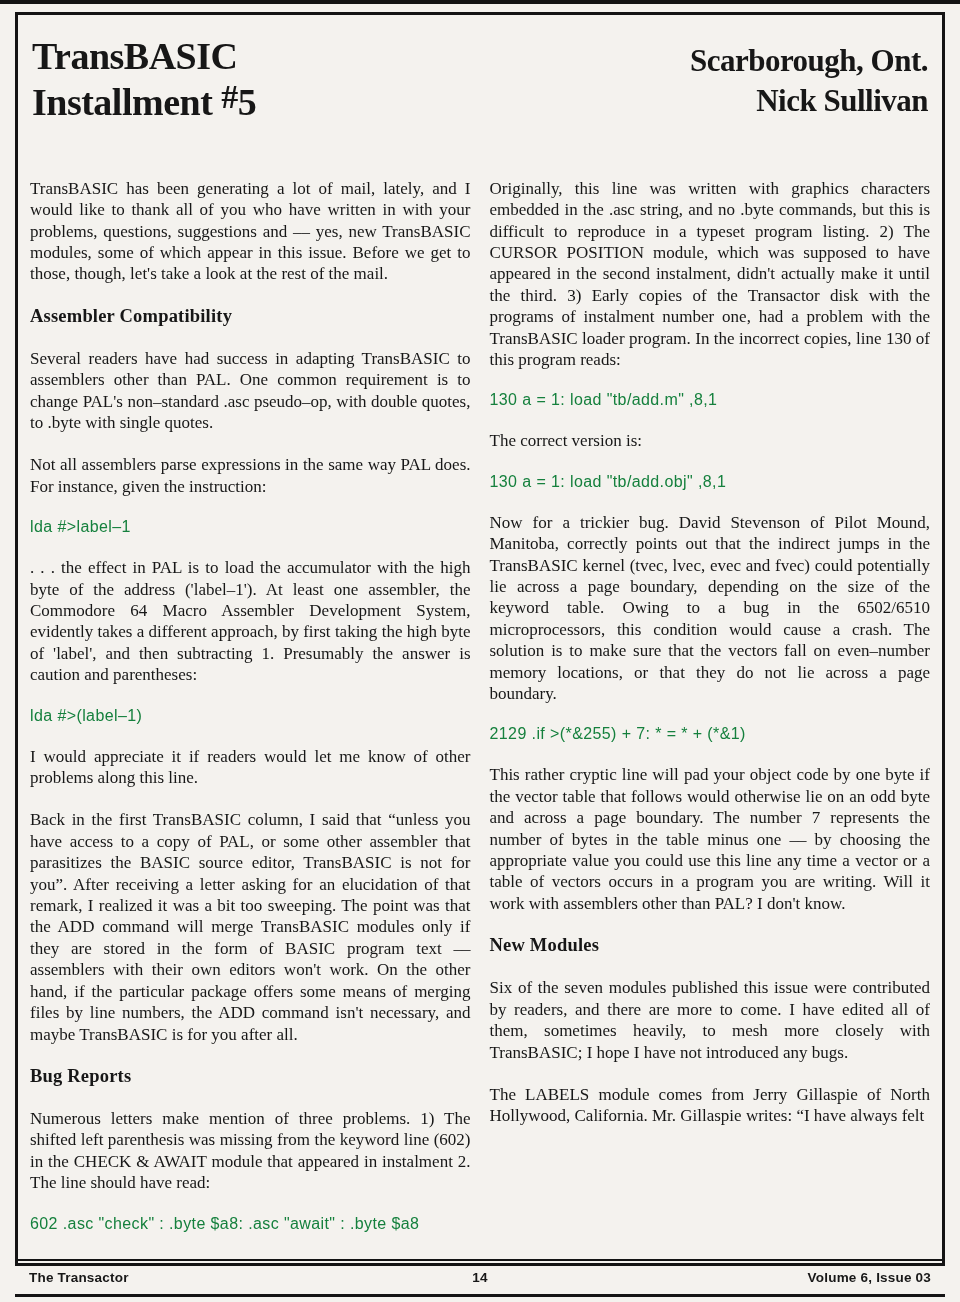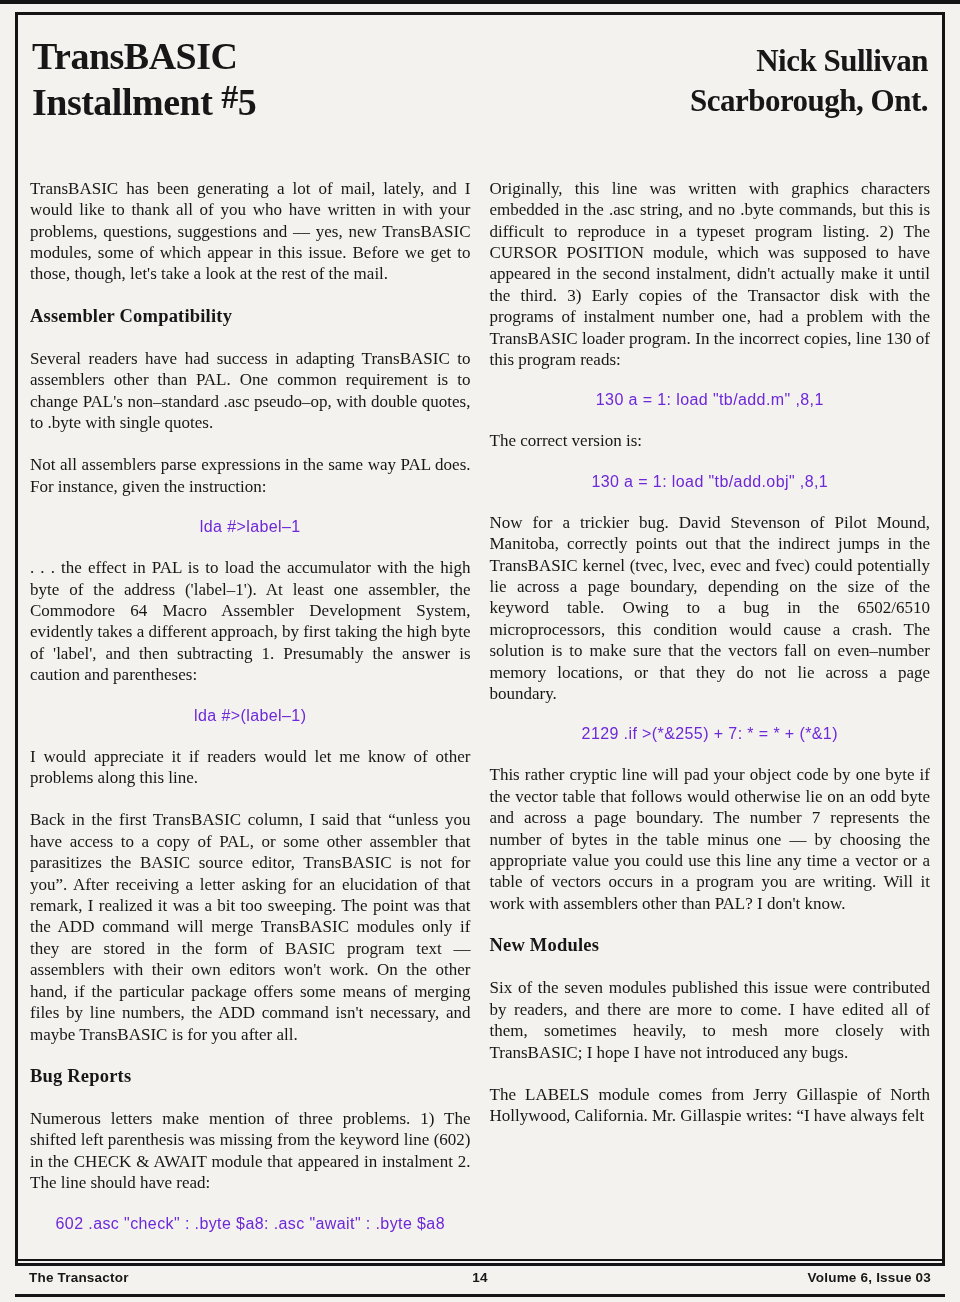--- a/index.html
+++ b/index.html
@@ -62,24 +62,24 @@
   h2.section {
     font-size:18.5px;
     font-weight:bold;
     margin-bottom:21px;
     letter-spacing:0.2px;
   }
   h2.mt-lg { margin-top:16px; }
   .code {
     font-family:"Liberation Sans", sans-serif;
     font-size:16px;
-    text-align:center;
+    text-align:left;
     margin-bottom:21px;
     letter-spacing:0.4px;
-    color:#6d28d9;
+    color:#15803d;
   }
   .footer {
     position:absolute;
     left:15px; right:15px; bottom:5px;
     height:38px;
     border-top:2px solid #141414;
     border-bottom:3px solid #141414;
     display:flex;
     align-items:center;
     font-family:"Liberation Sans", sans-serif;
@@ -98,22 +98,22 @@
 <div class="scan-edge-top"></div>
 
 <div class="frame">
 
   <div class="masthead">
     <div class="title">
       <span>TransBASIC</span><br>
       <span><span>Installment</span><span class="hash">#</span><span>5</span></span>
     </div>
     <div class="byline">
+      <div>Scarborough, Ont.</div>
       <div>Nick Sullivan</div>
-      <div>Scarborough, Ont.</div>
     </div>
   </div>
 
   <div class="columns">
 
     <div class="col">
       <p class="body">TransBASIC has been generating a lot of mail, lately, and I would like to thank all of you who have written in with your problems, questions, suggestions and –– yes, new TransBASIC modules, some of which appear in this issue. Before we get to those, though, let's take a look at the rest of the mail.</p>
       <h2 class="section">Assembler Compatibility</h2>
       <p class="body">Several readers have had success in adapting TransBASIC to assemblers other than PAL. One common requirement is to change PAL's non–standard .asc pseudo–op, with double quotes, to .byte with single quotes.</p>
       <p class="body">Not all assemblers parse expressions in the same way PAL does. For instance, given the instruction:</p>

